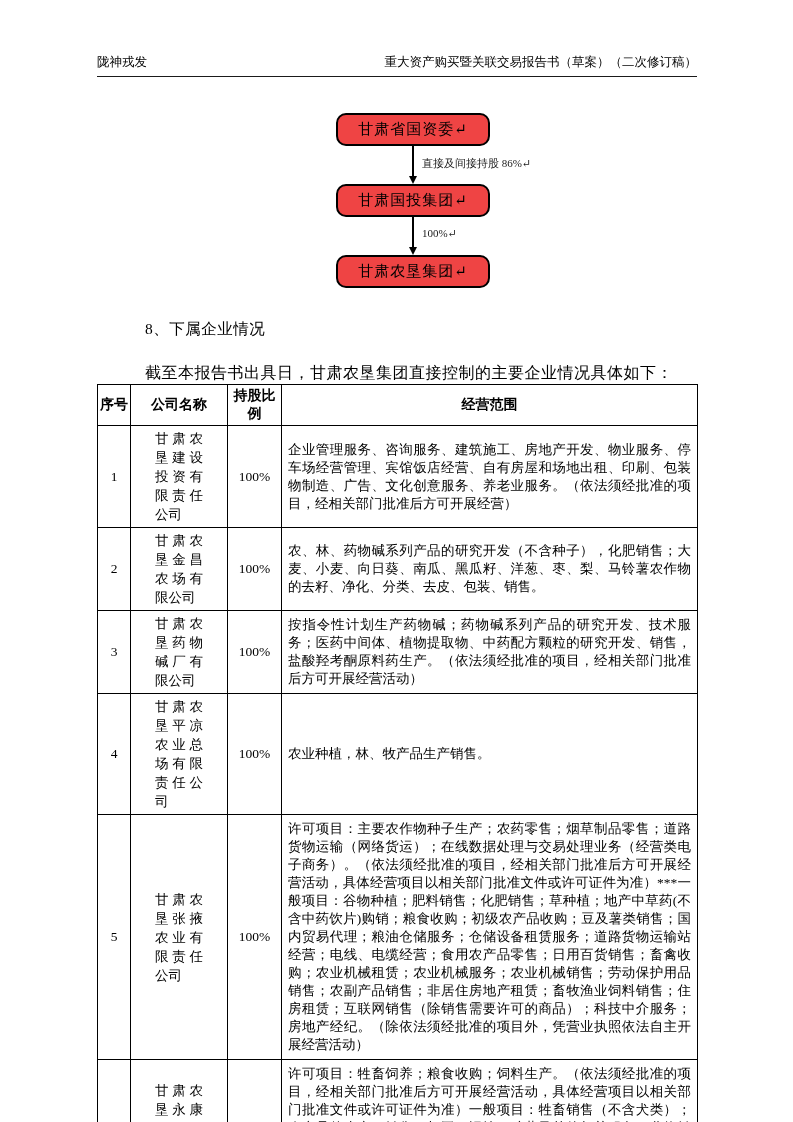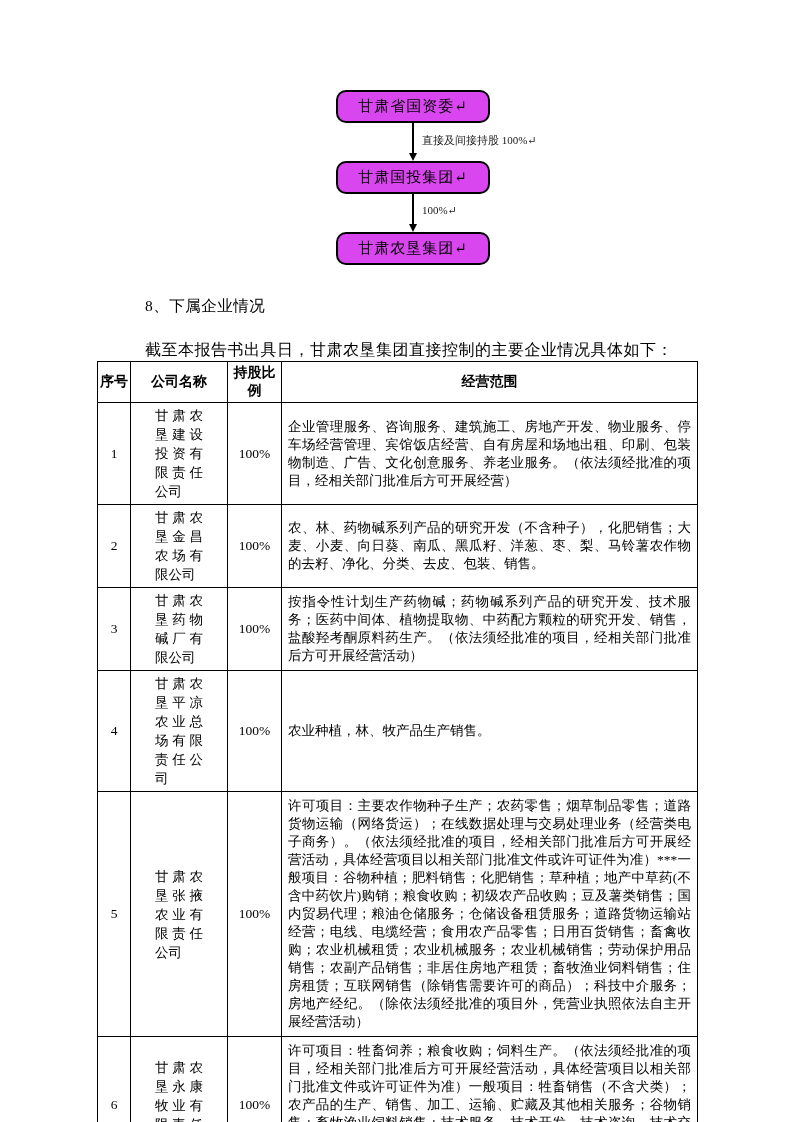--- a/index.html
+++ b/index.html
@@ -36,21 +36,21 @@
   .fc-node {
     width: 154px;
     min-height: 33px;
     border: 2px solid #000;
     border-radius: 10px;
     display: flex;
     align-items: center;
     justify-content: center;
     font-size: 15px;
     letter-spacing: 1px;
-    background: #d946ef;
+    background: #ef4444;
   }
   .fc-connector {
     position: relative;
     height: 38px;
     width: 260px;
   }
   .fc-line {
     width: 2px; height: 31px;
     background: #000;
     margin: 0 auto;
@@ -117,29 +117,33 @@
     padding-right: 12px;
     font-size: 13px;
     font-weight: bold;
   }
 </style>
 </head>
 <body>
 
 <div class="page">
 
+  <div class="doc-header">
+    <span>陇神戎发</span>
+    <span>重大资产购买暨关联交易报告书（草案）（二次修订稿）</span>
+  </div>
 
   <div class="flowchart">
     <div class="fc-node">
       <span>甘肃省国资委↵</span>
     </div>
     <div class="fc-connector">
       <div class="fc-line"></div>
       <div class="fc-arrowhead"></div>
-      <span class="fc-edge-label">直接及间接持股 100%↵</span>
+      <span class="fc-edge-label">直接及间接持股 86%↵</span>
     </div>
     <div class="fc-node">
       <span>甘肃国投集团↵</span>
     </div>
     <div class="fc-connector">
       <div class="fc-line"></div>
       <div class="fc-arrowhead"></div>
       <span class="fc-edge-label">100%↵</span>
     </div>
     <div class="fc-node">

